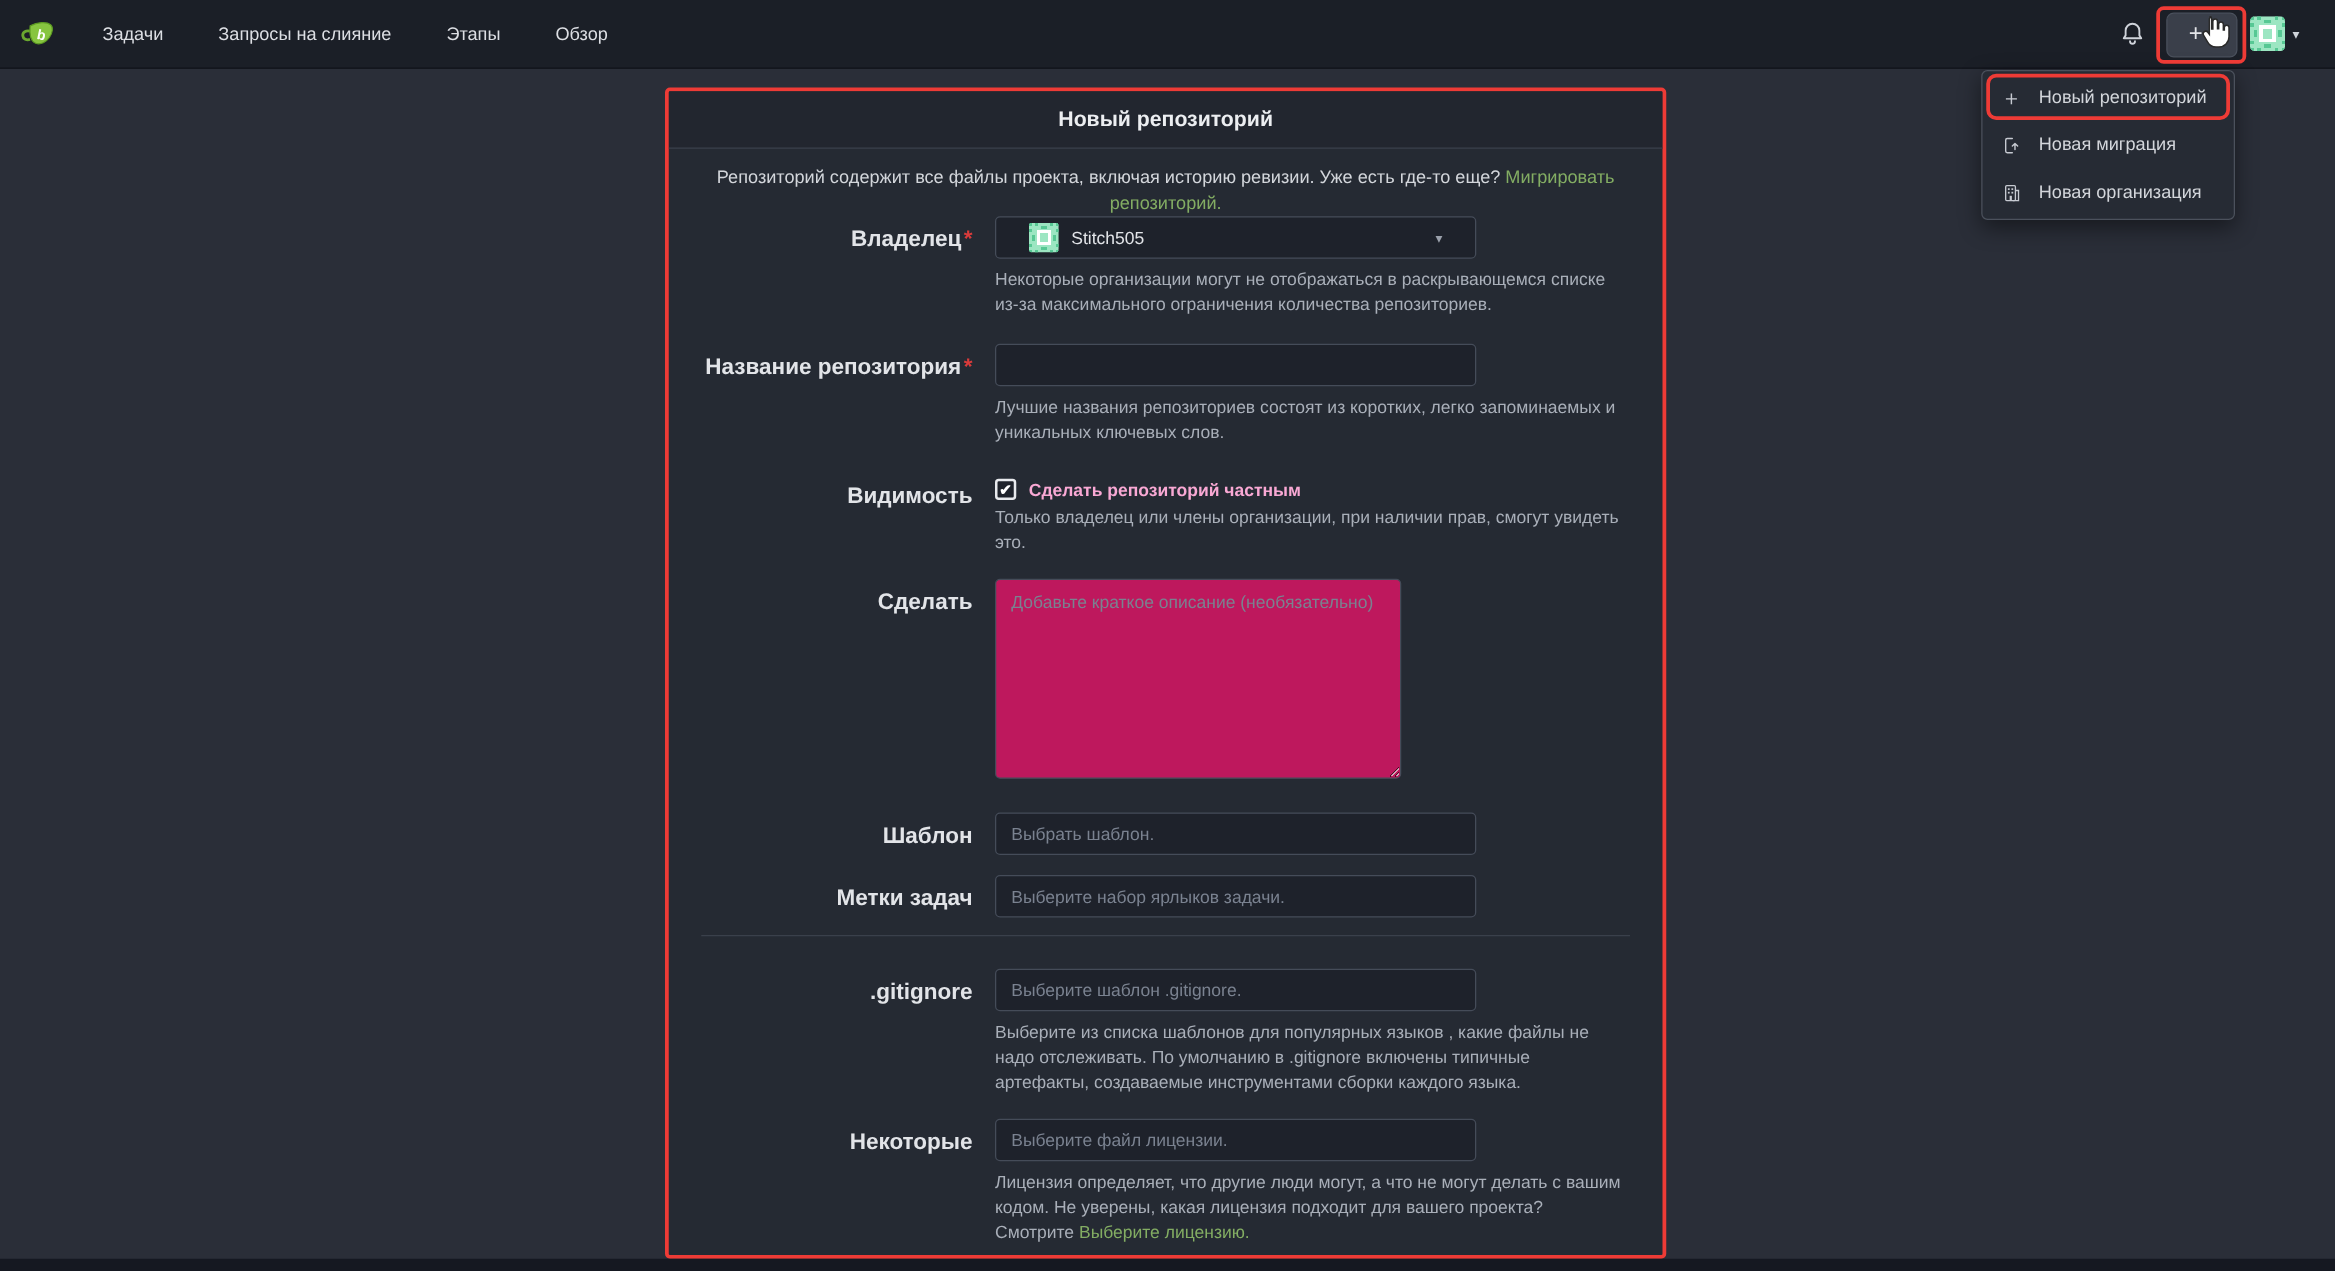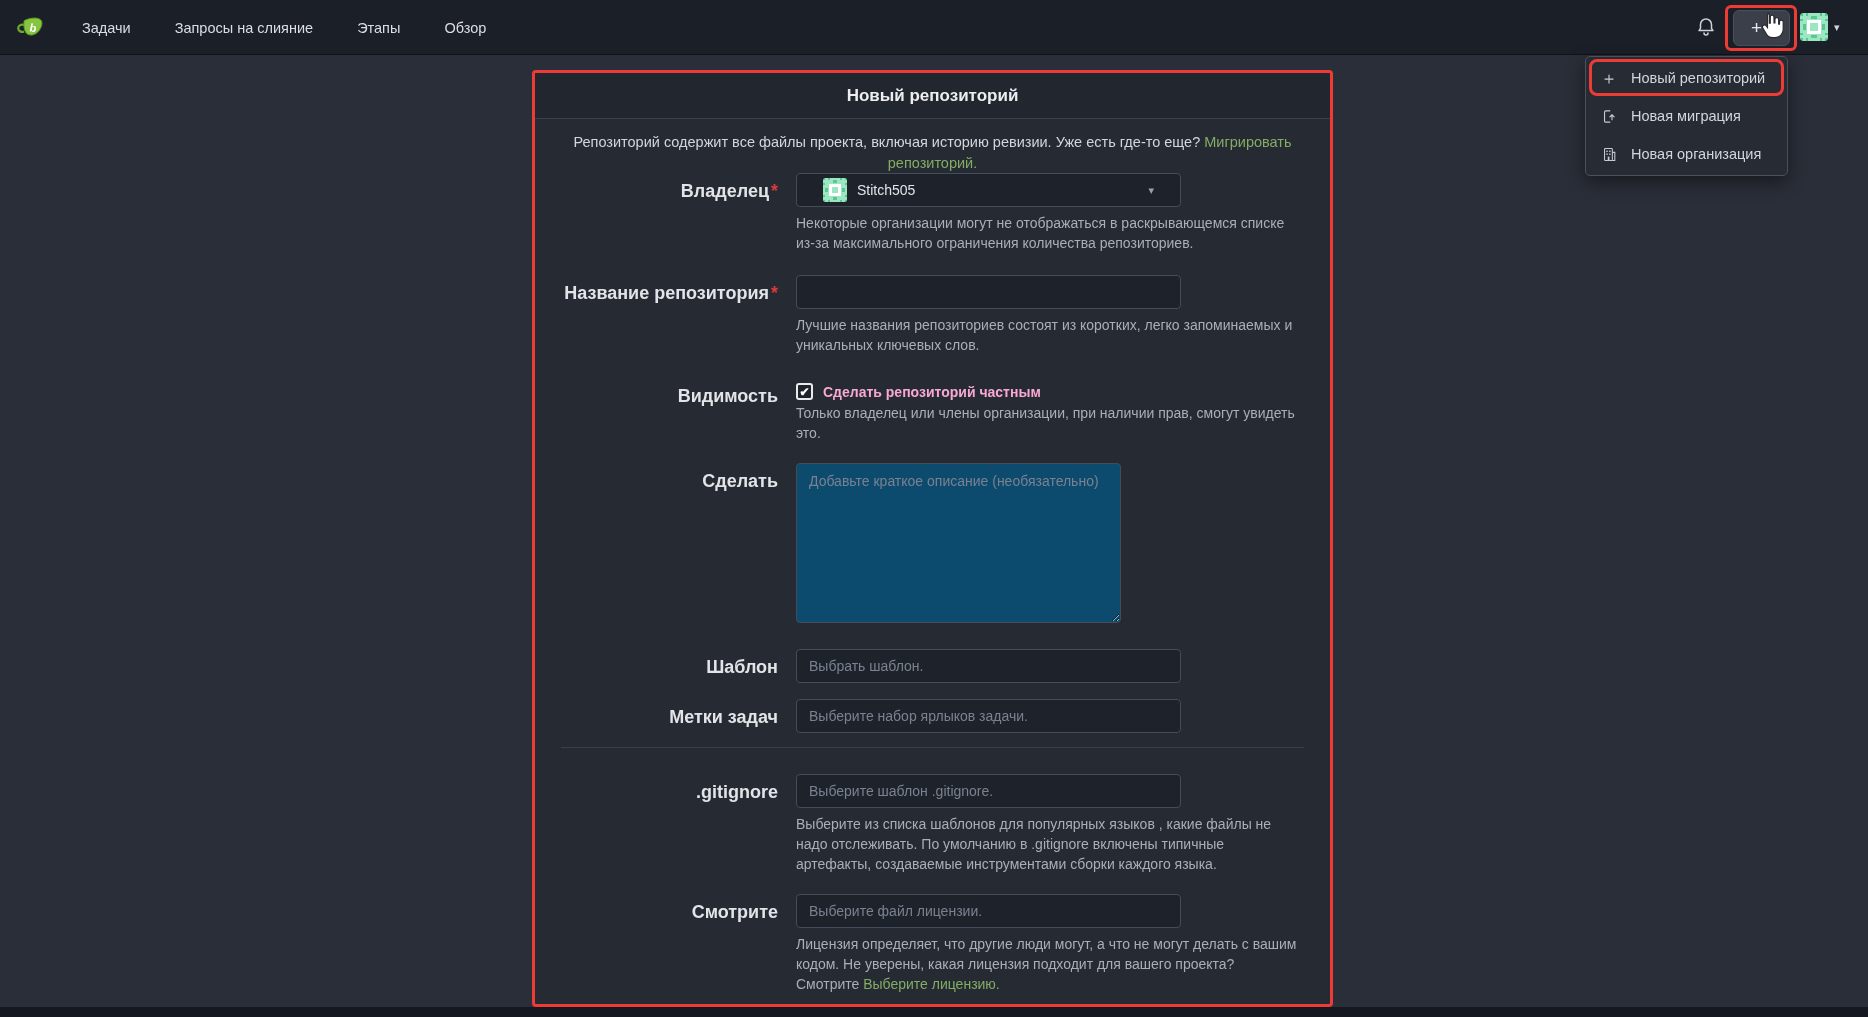--- a/index.html
+++ b/index.html
@@ -58,21 +58,21 @@
   .select-avatar { width:24px; height:24px; border-radius:3px; overflow:hidden; flex:none; }
   .select-value { flex:1; font-size:14px; color:#e2e4e8; }
   .select-caret { font-size:11px; color:#9aa0ab; }
   .help { margin-top:6px; width:505px; font-size:14px; line-height:1.43; color:#a9afb9; }
   .checkbox-row { display:flex; align-items:center; gap:10px; padding-top:6px; }
   .checkbox { width:17px; height:17px; background:#1e222b; border:2px solid #e8eaee; border-radius:3px;
               display:flex; align-items:center; justify-content:center; color:#ffffff; font-size:12px;
               font-weight:bold; cursor:pointer; }
   .cb-label { font-size:14px; font-weight:bold; color:#f9a8d4; cursor:pointer; }
   textarea.desc-area { width:325px; min-width:325px; width:325px; height:160px; resize:both;
-      background:#0c4a6e; border:1px solid #454c59; border-radius:4px; color:#dfe2e6;
+      background:#be185d; border:1px solid #454c59; border-radius:4px; color:#dfe2e6;
       font-size:14px; padding:9px 12px; font-family:"Liberation Sans", sans-serif; width:325px; }
   .form-divider { border:none; border-top:1px solid #3a404b; margin:4px 26px 26px; }
 
   .bottom-strip { position:absolute; left:0; top:1007px; width:1868px; height:10px; background:#151821; z-index:6; }
 
   .cursor-hand { position:absolute; left:1756px; top:11px; width:32px; height:32px; z-index:60; pointer-events:none; }
 </style>
 </head>
 <body>
 
@@ -277,21 +277,21 @@
 
       <div class="field" style="margin-bottom:20px;">
         <div class="f-label">.gitignore</div>
         <div class="f-control">
           <input type="text" class="text-input" placeholder="Выберите шаблон .gitignore." style="">
           <div class="help">Выберите из списка шаблонов для популярных языков , какие файлы не надо отслеживать. По умолчанию в .gitignore включены типичные артефакты, создаваемые инструментами сборки каждого языка.</div>
         </div>
       </div>
 
       <div class="field">
-        <div class="f-label">Смотрите</div>
+        <div class="f-label">Некоторые</div>
         <div class="f-control">
           <input type="text" class="text-input" placeholder="Выберите файл лицензии." style="">
           <div class="help">
             <span>Лицензия определяет, что другие люди могут, а что не могут делать с вашим кодом. Не уверены, какая лицензия подходит для вашего проекта? Смотрите</span>
             <a class="green-link">Выберите лицензию.</a>
           </div>
         </div>
       </div>
 
     </div>

